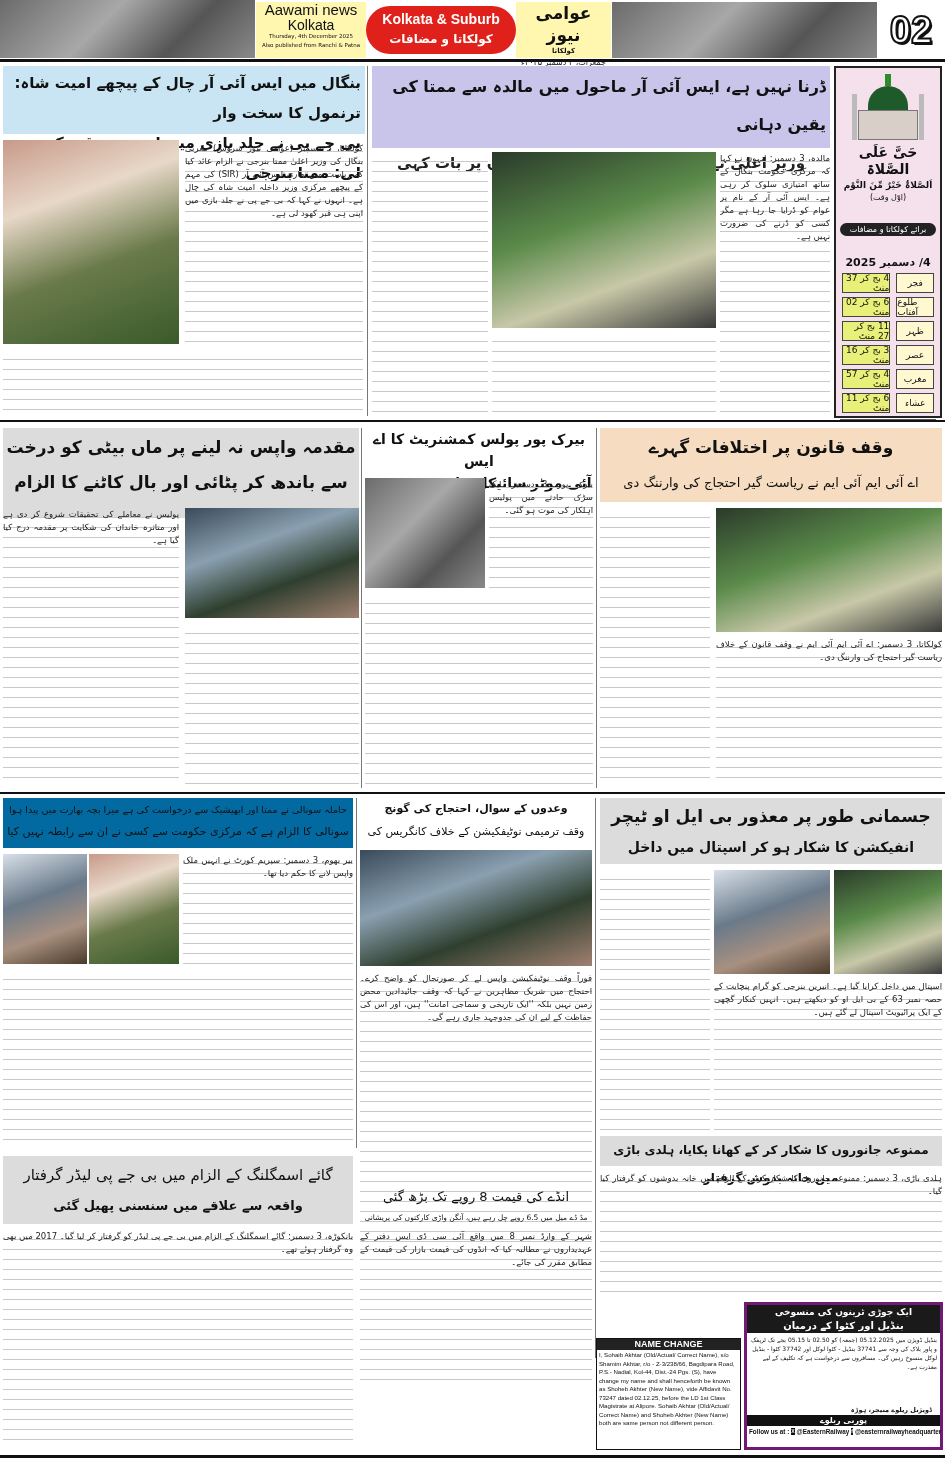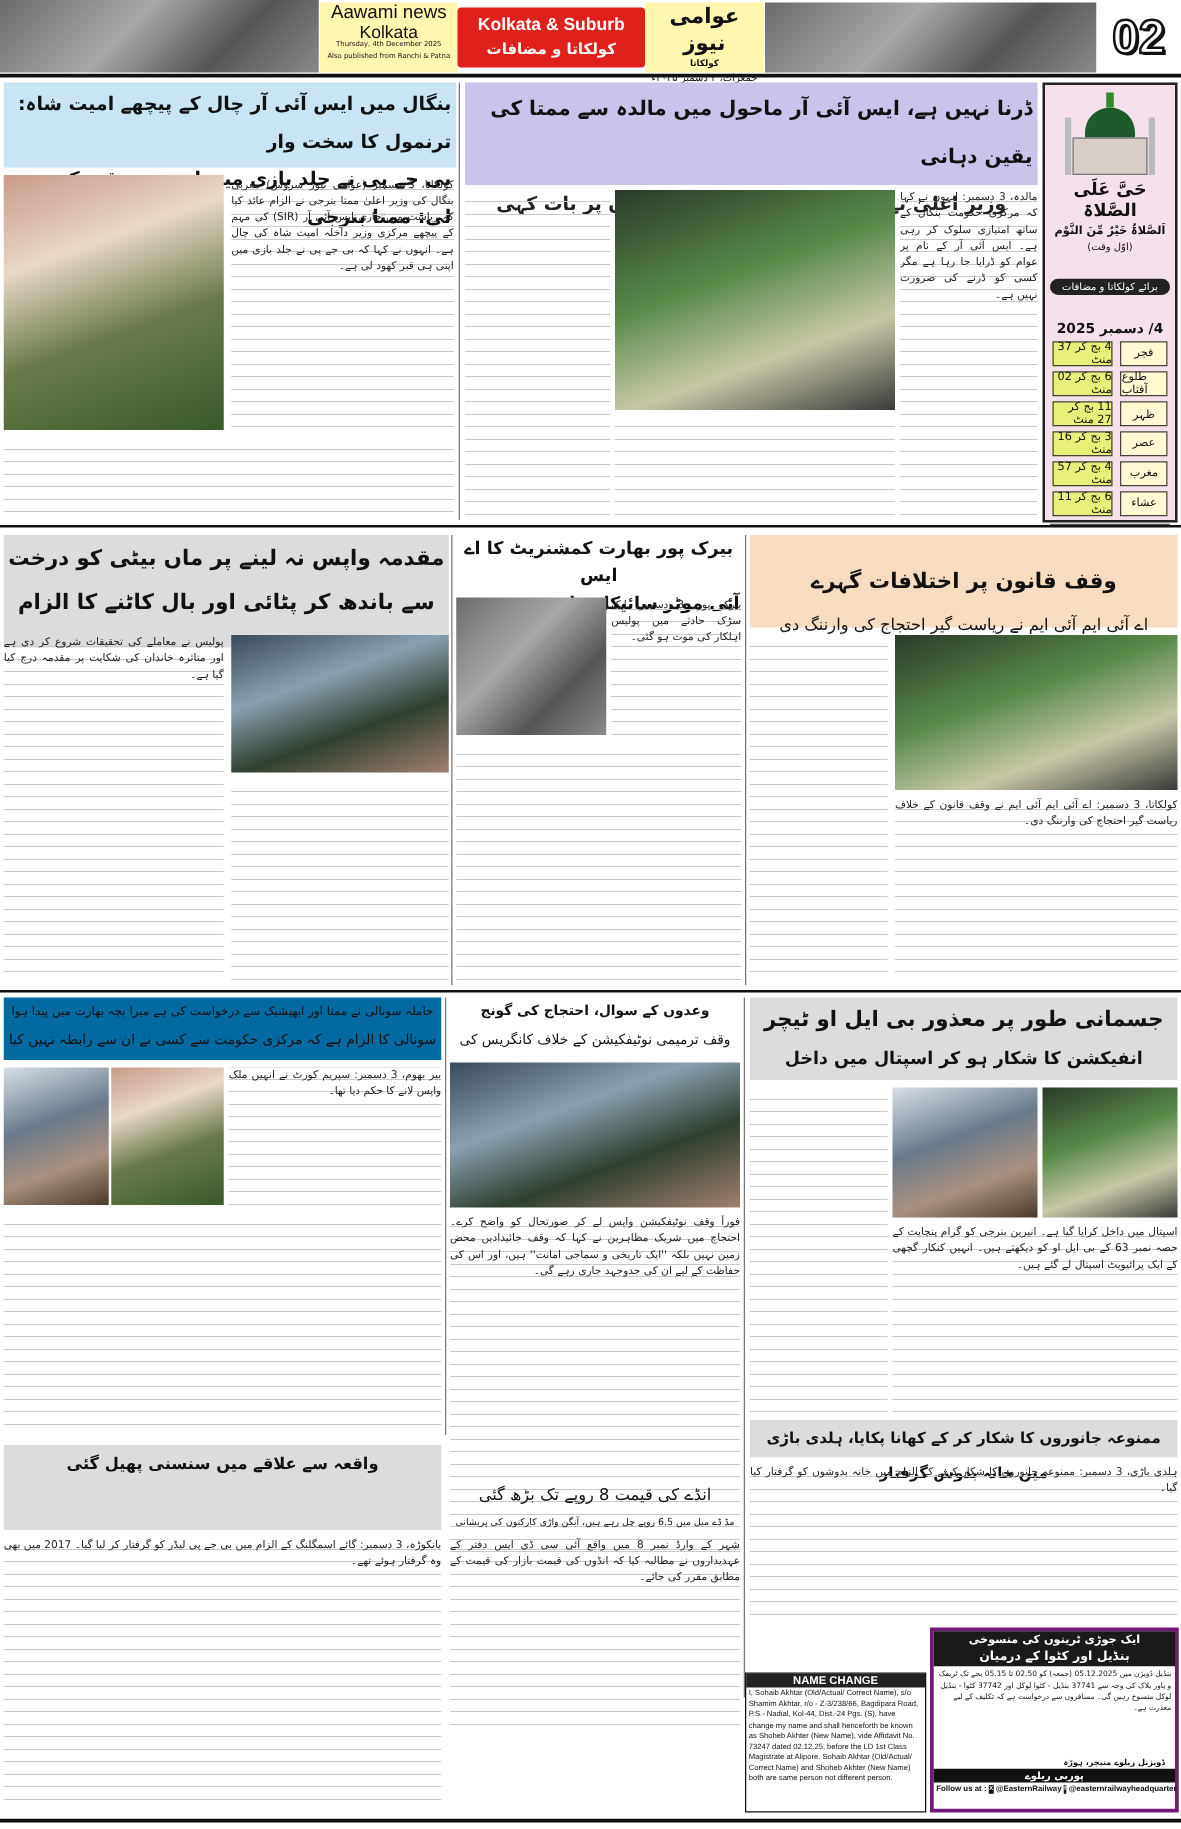--- a/index.html
+++ b/index.html
@@ -22,21 +22,21 @@
 </head>
 <body>
 
 <div class="abs photo" style="left:0;top:0;width:255px;height:58px;filter:grayscale(1)"></div>
 <div class="abs" style="left:256px;top:2px;width:110px;height:56px;background:#fff6b0;text-align:center">
   <div style="font-family:'Liberation Sans',sans-serif;font-size:15px;line-height:16px;color:#111">Aawami news</div>
   <div style="font-family:'Liberation Sans',sans-serif;font-size:14px;line-height:14px">Kolkata</div>
   <div style="font-size:5.5px;line-height:9px">Thursday, 4th December 2025</div>
   <div style="font-size:5.5px;line-height:8px">Also published from Ranchi &amp; Patna</div>
 </div>
-<div class="abs" style="left:366px;top:6px;width:150px;height:48px;background:#e0201a;border-radius:3px;color:#fff;text-align:center">
+<div class="abs" style="left:366px;top:6px;width:150px;height:48px;background:#e0201a;border-radius:24px;color:#fff;text-align:center">
   <div style="font-family:'Liberation Sans',sans-serif;font-weight:bold;font-size:14px;line-height:22px;margin-top:2px">Kolkata &amp; Suburb</div>
   <div style="font-weight:bold;font-size:12px;line-height:18px;direction:rtl">کولکاتا و مضافات</div>
 </div>
 <div class="abs" style="left:516px;top:2px;width:95px;height:56px;background:#fff6b0;text-align:center;direction:rtl">
   <div style="font-weight:bold;font-size:17px;line-height:22px">عوامی نیوز</div>
   <div style="font-size:7px;line-height:10px;font-weight:bold">کولکاتا</div>
   <div style="font-size:8px;line-height:14px">جمعرات، ۴ دسمبر ۲۰۲۵ء</div>
 </div>
 <div class="abs photo" style="left:612px;top:2px;width:265px;height:56px;filter:grayscale(1)"></div>
 <div class="abs" style="left:877px;top:4px;width:68px;height:52px;font-family:'Liberation Sans',sans-serif;font-weight:bold;font-size:38px;line-height:52px;text-align:center;color:#fff;-webkit-text-stroke:2px #111;text-shadow:2px 2px 0 #111">02</div>
@@ -117,31 +117,31 @@
     <div class="head-ur" style="font-size:17px;line-height:35px">سے باندھ کر پٹائی اور بال کاٹنے کا الزام</div>
   </div>
   <div class="body-text stripes" style="position:absolute;left:0;top:80px;width:176px;height:278px">پولیس نے معاملے کی تحقیقات شروع کر دی ہے اور متاثرہ خاندان کی شکایت پر مقدمہ درج کیا گیا ہے۔</div>
   <div class="photo col" style="position:absolute;left:182px;top:80px;width:174px;height:110px"></div>
   <div class="body-text stripes" style="position:absolute;left:182px;top:196px;width:174px;height:162px"></div>
 </div>
 <div class="abs vrule" style="left:361px;top:428px;height:360px"></div>
 
 <div class="abs" style="left:365px;top:428px;width:228px;height:360px">
   <div style="height:46px">
-    <div class="head-ur" style="font-size:14px;line-height:22px">بیرک پور بھارت کمشنریٹ کا اے ایس</div>
+    <div class="head-ur" style="font-size:14px;line-height:22px">بیرک پور پولس کمشنریٹ کا اے ایس</div>
     <div class="head-ur" style="font-size:14px;line-height:22px">آئی موٹر سائیکل حادثہ میں موت</div>
   </div>
   <div class="photo" style="position:absolute;left:0;top:50px;width:120px;height:110px"></div>
   <div class="body-text stripes" style="position:absolute;left:124px;top:50px;width:104px;height:110px">بیرک پور، 3 دسمبر: ایک سڑک حادثے میں پولیس اہلکار کی موت ہو گئی۔</div>
   <div class="body-text stripes" style="position:absolute;left:0;top:166px;width:228px;height:192px"></div>
 </div>
 <div class="abs vrule" style="left:596px;top:428px;height:360px"></div>
 
 <div class="abs" style="left:600px;top:428px;width:342px;height:360px">
-  <div style="background:#f6dcc0;padding:20px;height:74px">
+  <div style="background:#f6dcc0;padding:2px;height:74px">
     <div class="head-ur" style="font-size:17px;line-height:35px">وقف قانون پر اختلافات گہرے</div>
     <div class="head-ur" style="font-size:13px;line-height:35px;font-weight:normal">اے آئی ایم آئی ایم نے ریاست گیر احتجاج کی وارننگ دی</div>
   </div>
   <div class="body-text stripes" style="position:absolute;left:0;top:80px;width:110px;height:278px"></div>
   <div class="photo col4" style="position:absolute;left:116px;top:80px;width:226px;height:124px"></div>
   <div class="body-text stripes" style="position:absolute;left:116px;top:210px;width:226px;height:148px">کولکاتا، 3 دسمبر: اے آئی ایم آئی ایم نے وقف قانون کے خلاف ریاست گیر احتجاج کی وارننگ دی۔</div>
 </div>
 
 <div class="abs rule" style="left:0;top:792px;width:945px;height:2px"></div>
 
@@ -178,20 +178,21 @@
   <div class="body-text stripes" style="position:absolute;left:114px;top:182px;width:228px;height:152px">اسپتال میں داخل کرایا گیا ہے۔ انیرین بنرجی کو گرام پنچایت کے حصہ نمبر 63 کے بی ایل او کو دیکھتے ہیں۔ انہیں کنکار گچھی کے ایک پرائیویٹ اسپتال لے گئے ہیں۔</div>
 </div>
 
 <div class="abs" style="left:600px;top:1136px;width:342px;height:200px">
   <div class="head-ur" style="background:#dcdcdc;font-size:12px;line-height:28px;height:30px">ممنوعہ جانوروں کا شکار کر کے کھانا پکایا، ہلدی باڑی میں خانہ بدوش گرفتار</div>
   <div class="body-text stripes" style="position:absolute;left:0;top:36px;width:342px;height:126px">ہلدی باڑی، 3 دسمبر: ممنوعہ جانوروں کا شکار کرنے کے الزام میں خانہ بدوشوں کو گرفتار کیا گیا۔</div>
 </div>
 
 <div class="abs" style="left:3px;top:1156px;width:350px;height:292px">
   <div style="background:#dcdcdc;padding:2px;height:68px">
+    <div class="head-ur" style="font-size:15px;line-height:34px;font-weight:normal">گائے اسمگلنگ کے الزام میں بی جے پی لیڈر گرفتار</div>
     <div class="head-ur" style="font-size:13px;line-height:28px">واقعہ سے علاقے میں سنسنی پھیل گئی</div>
   </div>
   <div class="body-text stripes" style="position:absolute;left:0;top:74px;width:350px;height:218px">بانکوڑہ، 3 دسمبر: گائے اسمگلنگ کے الزام میں بی جے پی لیڈر کو گرفتار کر لیا گیا۔ 2017 میں بھی وہ گرفتار ہوئے تھے۔</div>
 </div>
 
 <div class="abs" style="left:360px;top:1184px;width:232px;height:200px">
   <div class="head-ur" style="font-size:13px;line-height:26px;font-weight:normal">انڈے کی قیمت 8 روپے تک بڑھ گئی</div>
   <div class="head-ur" style="font-size:7.5px;line-height:16px;font-weight:normal">مڈ ڈے میل میں 6.5 روپے چل رہے ہیں، آنگن واڑی کارکنوں کی پریشانی</div>
   <div class="body-text stripes" style="position:absolute;left:0;top:46px;width:232px;height:152px">شہر کے وارڈ نمبر 8 میں واقع آئی سی ڈی ایس دفتر کے عہدیداروں نے مطالبہ کیا کہ انڈوں کی قیمت بازار کی قیمت کے مطابق مقرر کی جائے۔</div>
 </div>

